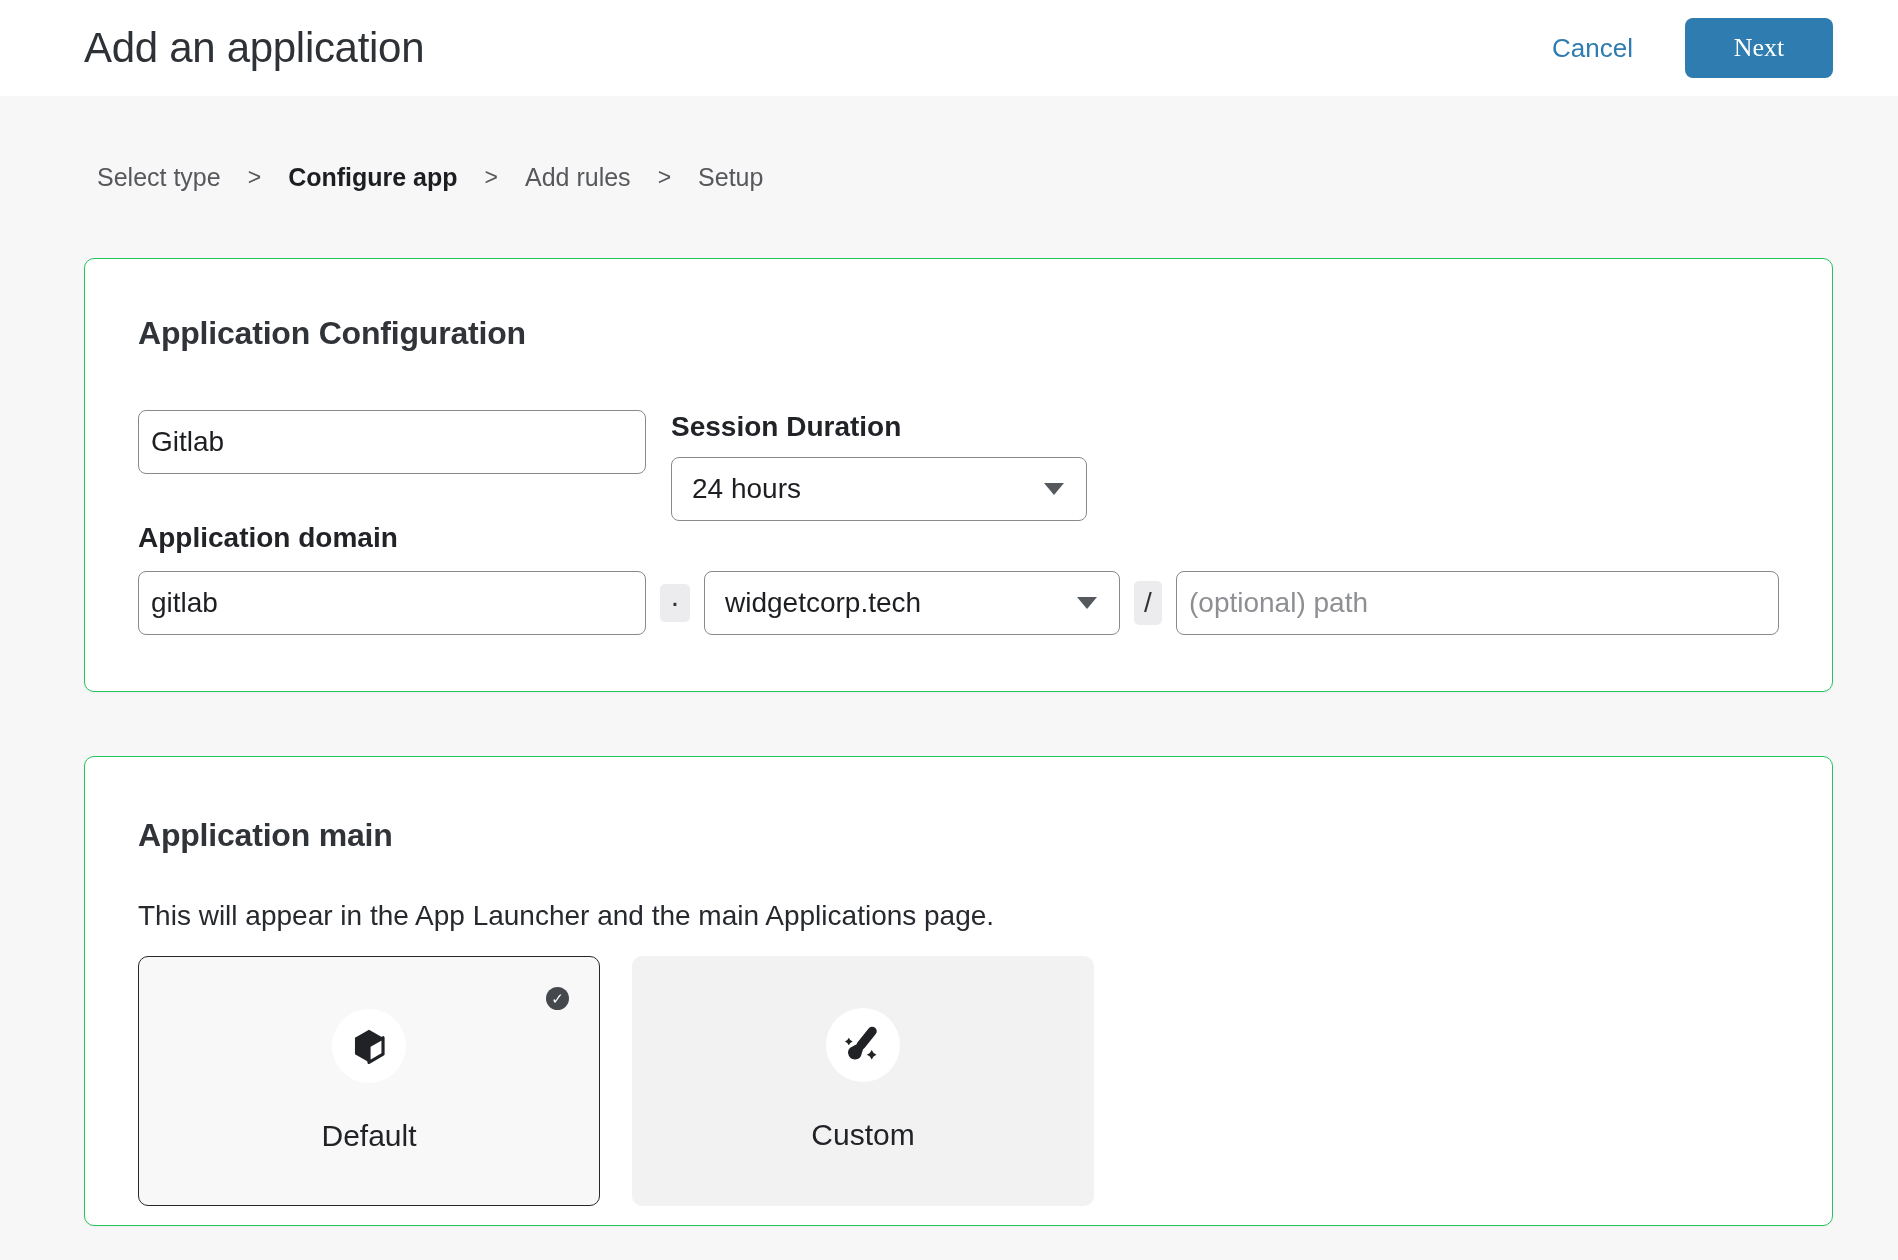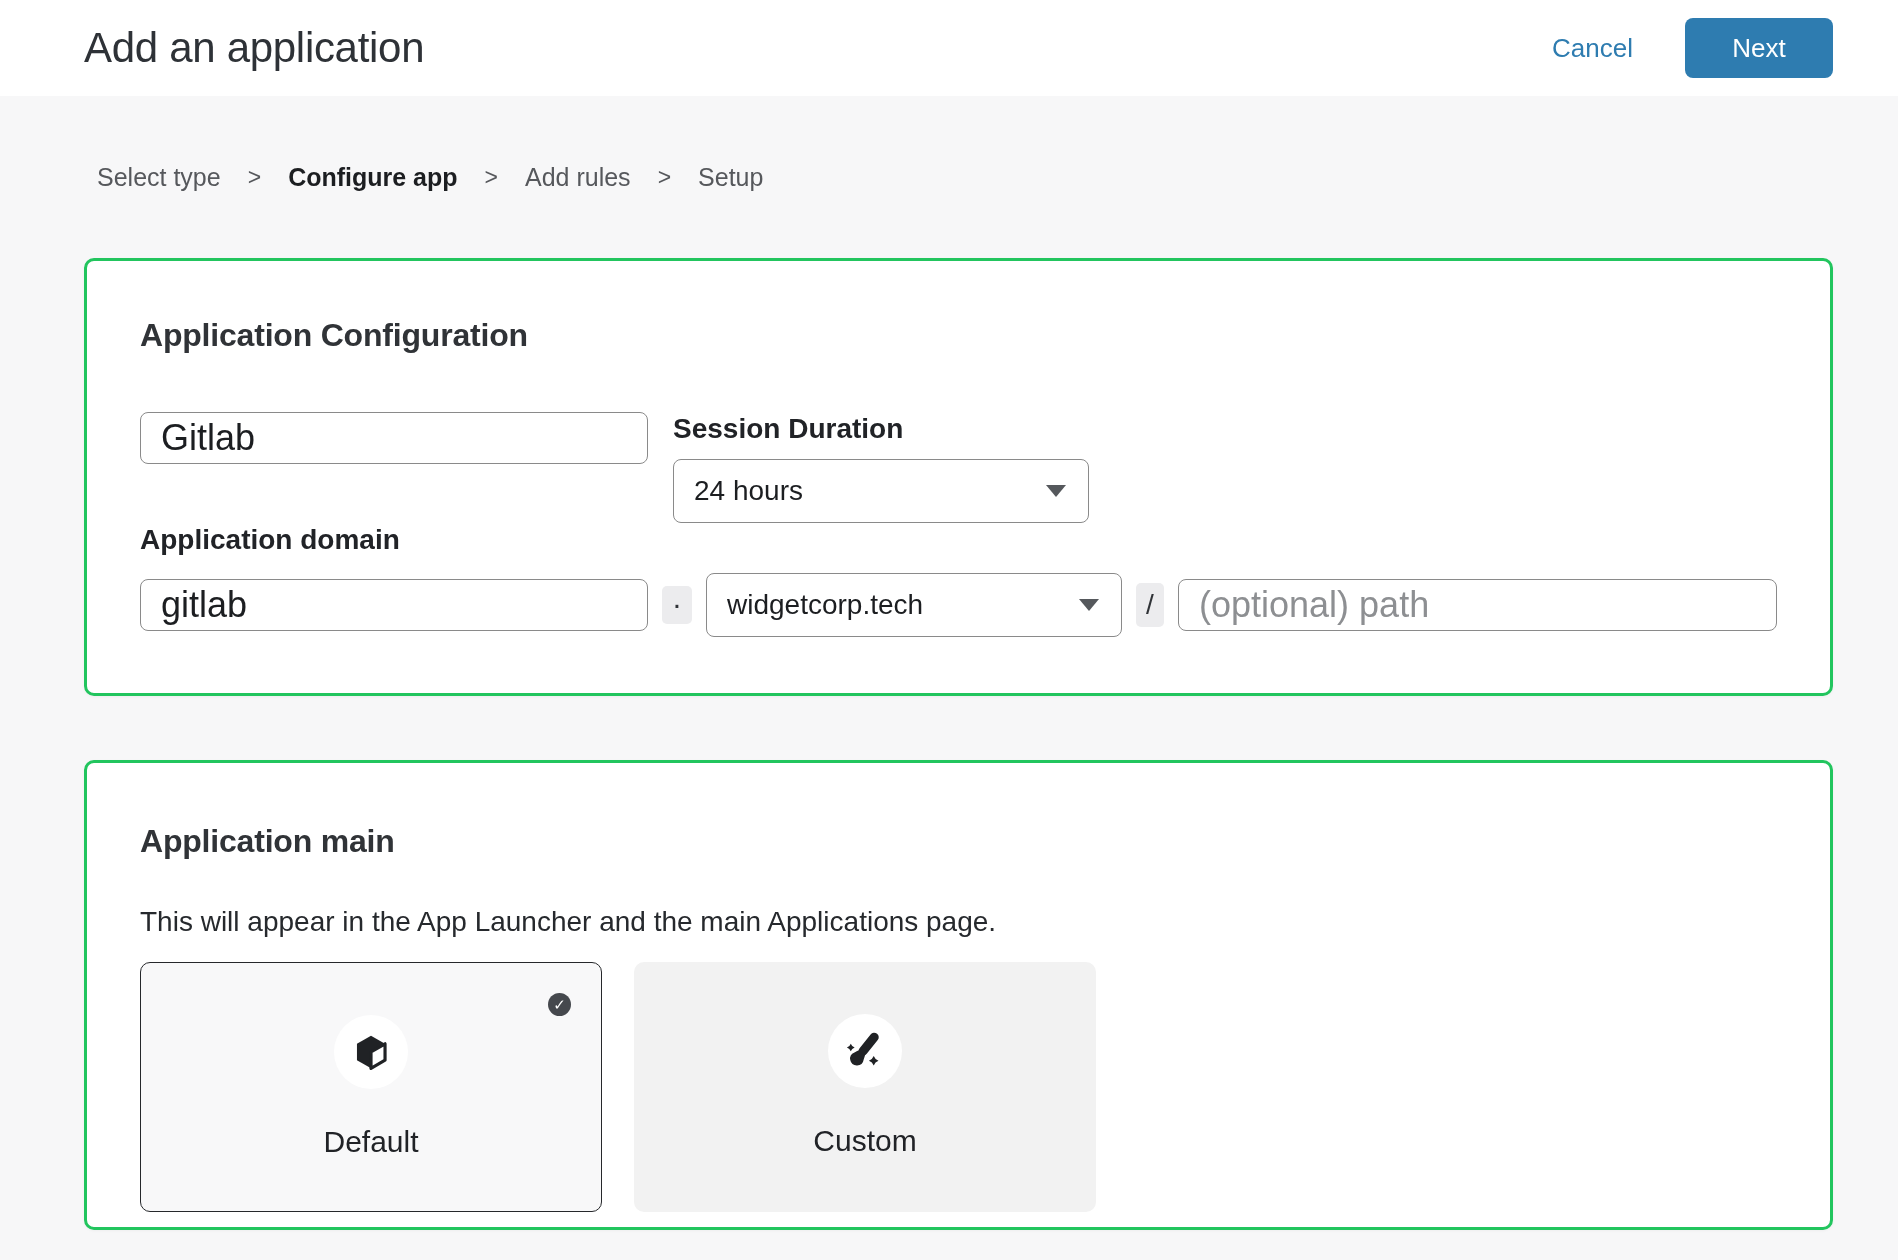--- a/index.html
+++ b/index.html
@@ -16,53 +16,53 @@
     height:96px; background:#ffffff;
     display:flex; align-items:center;
     padding:0 65px 0 84px;
   }
   .page-title { font-size:42px; font-weight:400; color:#2e3237; letter-spacing:-0.3px; }
   .header-actions { margin-left:auto; display:flex; gap:52px; }
   .cancel-link { color:#2e7cb0; font-size:26px; cursor:pointer; background:none; border:none; font-family:inherit; }
   .next-btn {
     background:#2e7cb0; color:#ffffff; font-size:26px;
     border:none; border-radius:8px; width:148px; height:60px;
-    font-family:Liberation Sans, sans-serif; cursor:pointer;
+    font-family:Liberation Serif, serif; cursor:pointer;
   }
 
   
   .breadcrumb {
     margin:67px 0 0 97px;
     display:flex; align-items:center; gap:27px;
     font-size:25px; color:#56585c;
   }
   .crumb { cursor:pointer; }
   .crumb.active { font-weight:700; color:#1c1e21; }
   .crumb-sep { color:#56585c; font-size:23px; }
 
   
   .card {
     background:#ffffff;
-    border:3px solid #22c55e;
+    border:1px solid #22c55e;
     border-radius:10px;
     width:1749px;
     margin-left:84px;
     box-shadow:0 1px 3px rgba(0,0,0,0.04);
   }
   .card-config { margin-top:66px; padding:56px 53px 56px; }
   .card-logo   { margin-top:64px; padding:60px 53px 0; height:470px; }
 
   .card-heading { font-size:32px; font-weight:700; color:#303337; letter-spacing:-0.2px; line-height:37px; }
 
   .fields-row { display:flex; gap:25px; margin-top:58px; }
   .field-label { font-size:28px; font-weight:700; color:#212327; line-height:33px; margin-bottom:14px; display:block; }
 
   input.text {
-    height:52px; border:1.5px solid #8a8a8a; border-radius:8px;
-    font-size:36px; color:#1c1e21; padding:0 20px;
+    height:64px; border:1.5px solid #8a8a8a; border-radius:8px;
+    font-size:28px; color:#1c1e21; padding:0 12px;
     font-family:inherit; background:#fff; outline:none;
   }
   input.text::placeholder { color:#8d8f92; }
   .w-name { width:508px; }
 
   .select {
     width:416px; height:64px;
     border:1.5px solid #8a8a8a; border-radius:8px; background:#fff;
     display:flex; align-items:center; justify-content:space-between;
     padding:0 22px 0 20px;

